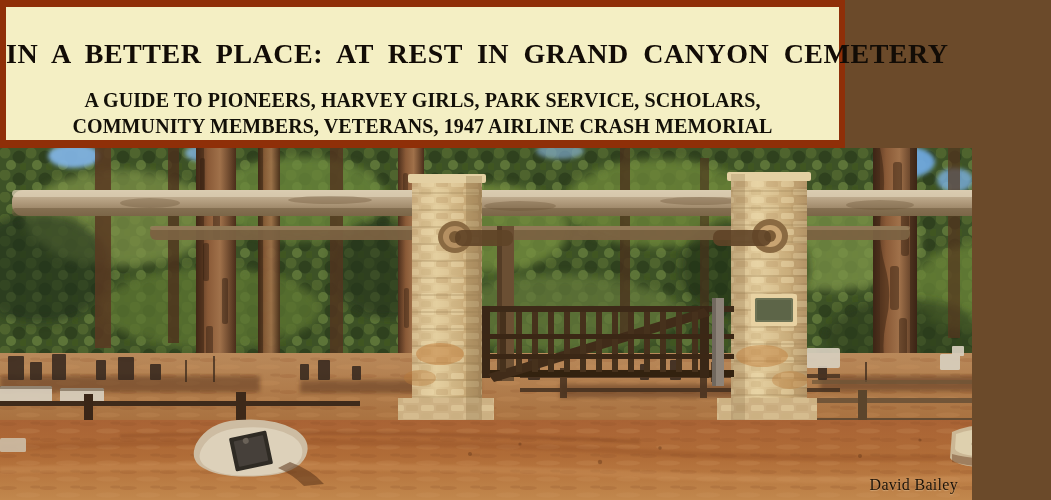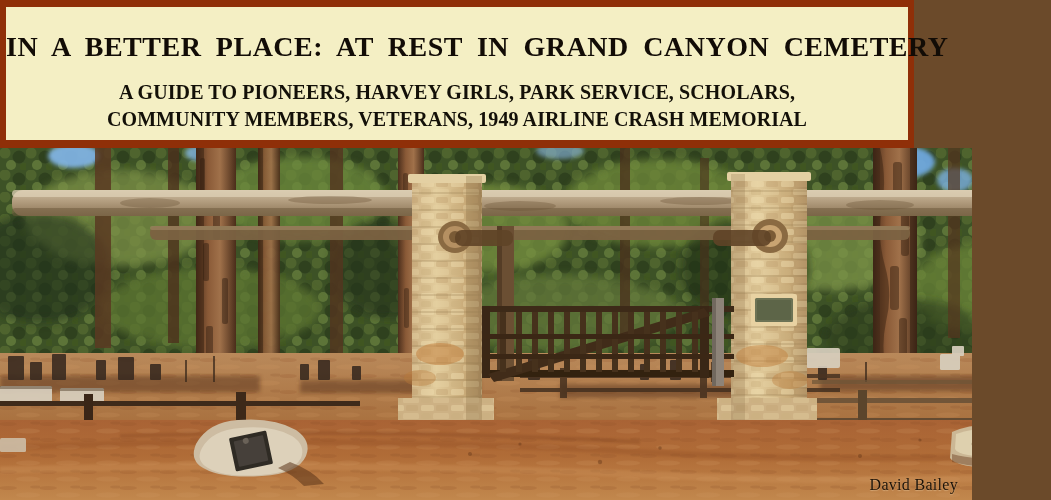--- a/index.html
+++ b/index.html
@@ -16,31 +16,31 @@
     height: 500px;
     overflow: hidden;
     background: #6b4a2a;
   }
 
   
   #banner {
     position: absolute;
     left: 0;
     top: 0;
-    width: 914px;
+    width: 845px;
     height: 148px;
     box-sizing: border-box;
     background: #f4efc4;
     border: 6px solid #8f2f08;
     border-top-width: 7px;
     border-bottom-width: 8px;
     display: flex;
     flex-direction: column;
     align-items: center;
-    justify-content: center;
+    justify-content: flex-end;
   }
   #banner-inner {
     width: 100%;
     text-align: center;
   }
   #main-title {
     margin: 0;
     padding-top: 17px;
     font-family: "Liberation Serif", "DejaVu Serif", serif;
     font-weight: bold;
@@ -89,21 +89,21 @@
 </head>
 <body>
 
 <div id="page">
 
   <div id="banner">
     <div id="banner-inner">
       <h1 id="main-title">IN  A  BETTER  PLACE:  AT  REST  IN  GRAND  CANYON  CEMETERY</h1>
       <div id="subtitle">
         <span class="sub-line">A GUIDE TO PIONEERS, HARVEY GIRLS, PARK SERVICE, SCHOLARS,</span>
-        <span class="sub-line">COMMUNITY MEMBERS, VETERANS, 1949 AIRLINE CRASH MEMORIAL</span>
+        <span class="sub-line">COMMUNITY MEMBERS, VETERANS, 1947 AIRLINE CRASH MEMORIAL</span>
       </div>
     </div>
   </div>
 
   <div id="photo-wrap">
     <svg id="photo-svg" viewBox="0 0 1051 352" preserveAspectRatio="none">
       <defs>
 
         <linearGradient id="skyG" x1="0" y1="0" x2="0" y2="1">
           <stop offset="0%" stop-color="#79acdd"></stop>

